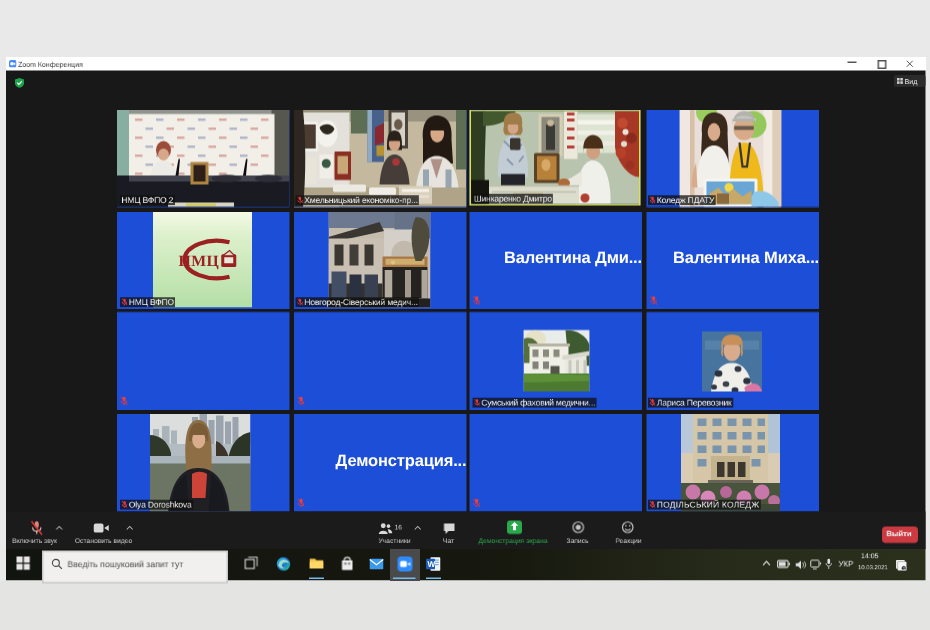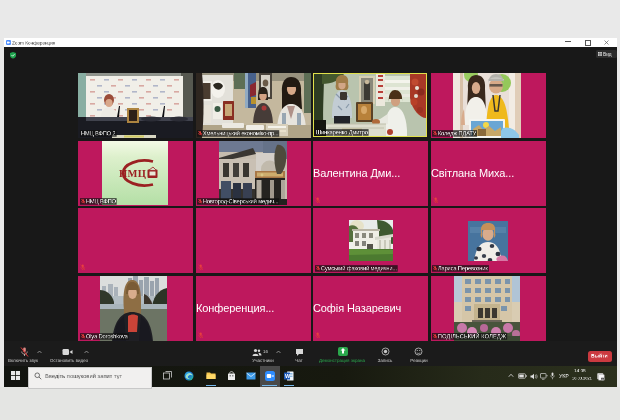--- a/index.html
+++ b/index.html
@@ -2,24 +2,24 @@
 <html><head>
 <meta charset="utf-8">
 <style>
   html,body{margin:0;padding:0;}
   body{width:620px;height:420px;background:#e9e9e9;font-family:"Liberation Sans",sans-serif;overflow:hidden;position:relative;}
   .abs{position:absolute;}
   .abs,.tbl,.lbl,.nametxt{will-change:transform;}
   #win{left:4px;top:46.5px;width:613px;height:319px;background:#181818;}
   #titlebar{left:4px;top:38px;width:613px;height:8.5px;background:#ffffff;}
   #taskbar{left:4px;top:365.5px;width:613px;height:21px;background:linear-gradient(90deg,#121410 0%,#17190f 55%,#272b1a 78%,#2b301d 100%);}
-  .tile{position:absolute;width:115px;height:65px;background:#be185d;overflow:hidden;}
+  .tile{position:absolute;width:115px;height:65px;background:#1d4ed8;overflow:hidden;}
   .tile > svg{position:absolute;top:0;}
   svg.corner-mic{position:absolute;left:2px;top:auto;bottom:2.5px;z-index:3;}
-  .nametxt{position:absolute;width:100%;top:50%;transform:translateY(-54%);text-align:left;color:#fff;font-weight:normal;font-size:11px;letter-spacing:-0.1px;}
+  .nametxt{position:absolute;width:100%;top:50%;transform:translateY(-54%);text-align:right;color:#fff;font-weight:bold;font-size:11px;letter-spacing:-0.1px;}
   .lbl{position:absolute;left:1.5px;bottom:1.5px;height:13.5px;background:rgba(16,16,16,0.75);color:#f2f2f2;display:flex;align-items:center;white-space:nowrap;z-index:3;padding:0 2px;gap:1.5px;transform:scale(0.47);transform-origin:0 100%;}
   .lbl span{font-size:12px;letter-spacing:-0.2px;}
     .tbl{color:#cfcfcf;font-size:9px;transform:scale(0.5);transform-origin:50% 0;text-align:center;white-space:nowrap;position:absolute;}
 </style>
 </head>
 <body>
 
 <div id="titlebar" class="abs"></div>
 <svg class="abs" style="left:5.5px;top:39.7px" width="5" height="5" viewBox="0 0 12 12">
     <rect x="0" y="0" width="12" height="12" rx="3" fill="#4a8cff"></rect>
@@ -334,21 +334,21 @@
     </svg>
     <div class="nametxt">Валентина  Дми...</div>
   </div>
 <div class="tile" id="t24" style="left:430.5px;top:140.5px;">
     <svg class="corner-mic" width="5.5" height="6.5" viewBox="0 0 10 12">
       <rect x="3.2" y="1" width="3.6" height="6" rx="1.8" fill="#e84040"></rect>
       <path d="M1.5 6 C1.5 10.5 8.5 10.5 8.5 6" stroke="#e03a3a" stroke-width="1.2" fill="none"></path>
       <rect x="4.4" y="9" width="1.2" height="2.5" fill="#e03a3a"></rect>
       <path d="M1 1 L9 11" stroke="#e03a3a" stroke-width="1.2"></path>
     </svg>
-    <div class="nametxt">Світлана  Миха...</div>
+    <div class="nametxt">Валентина  Миха...</div>
   </div>
 
 <div class="tile" id="t31" style="left:78px;top:208px;">
     <svg class="corner-mic" width="5.5" height="6.5" viewBox="0 0 10 12">
       <rect x="3.2" y="1" width="3.6" height="6" rx="1.8" fill="#e84040"></rect>
       <path d="M1.5 6 C1.5 10.5 8.5 10.5 8.5 6" stroke="#e03a3a" stroke-width="1.2" fill="none"></path>
       <rect x="4.4" y="9" width="1.2" height="2.5" fill="#e03a3a"></rect>
       <path d="M1 1 L9 11" stroke="#e03a3a" stroke-width="1.2"></path>
     </svg>
   </div>
@@ -460,30 +460,29 @@
       <span>Olya Doroshkova</span>
     </div>
 </div>
 <div class="tile" id="t42" style="left:195.5px;top:275.5px;">
     <svg class="corner-mic" width="5.5" height="6.5" viewBox="0 0 10 12">
       <rect x="3.2" y="1" width="3.6" height="6" rx="1.8" fill="#e84040"></rect>
       <path d="M1.5 6 C1.5 10.5 8.5 10.5 8.5 6" stroke="#e03a3a" stroke-width="1.2" fill="none"></path>
       <rect x="4.4" y="9" width="1.2" height="2.5" fill="#e03a3a"></rect>
       <path d="M1 1 L9 11" stroke="#e03a3a" stroke-width="1.2"></path>
     </svg>
-    <div class="nametxt">Конференция...</div>
+    <div class="nametxt">Демонстрация...</div>
   </div>
 <div class="tile" id="t43" style="left:313px;top:275.5px;">
     <svg class="corner-mic" width="5.5" height="6.5" viewBox="0 0 10 12">
       <rect x="3.2" y="1" width="3.6" height="6" rx="1.8" fill="#e84040"></rect>
       <path d="M1.5 6 C1.5 10.5 8.5 10.5 8.5 6" stroke="#e03a3a" stroke-width="1.2" fill="none"></path>
       <rect x="4.4" y="9" width="1.2" height="2.5" fill="#e03a3a"></rect>
       <path d="M1 1 L9 11" stroke="#e03a3a" stroke-width="1.2"></path>
     </svg>
-    <div class="nametxt">Софія Назаревич</div>
   </div>
 <div class="tile" id="t44" style="left:430.5px;top:275.5px;">
 <svg width="66" height="65" viewBox="0 0 66 65" style="left:23.5px">
 <rect width="66" height="65" fill="#d9ccb2"></rect>
 <rect x="0" y="0" width="10" height="26" fill="#b8c8d8"></rect>
 <rect x="56" y="0" width="10" height="26" fill="#b0c4d6"></rect>
 <rect x="8" y="0" width="50" height="46" fill="#d5c6a8"></rect>
 <g fill="#7a94ac">
 <rect x="11" y="3" width="6" height="5"></rect>
         <rect x="21" y="3" width="6" height="5"></rect>

